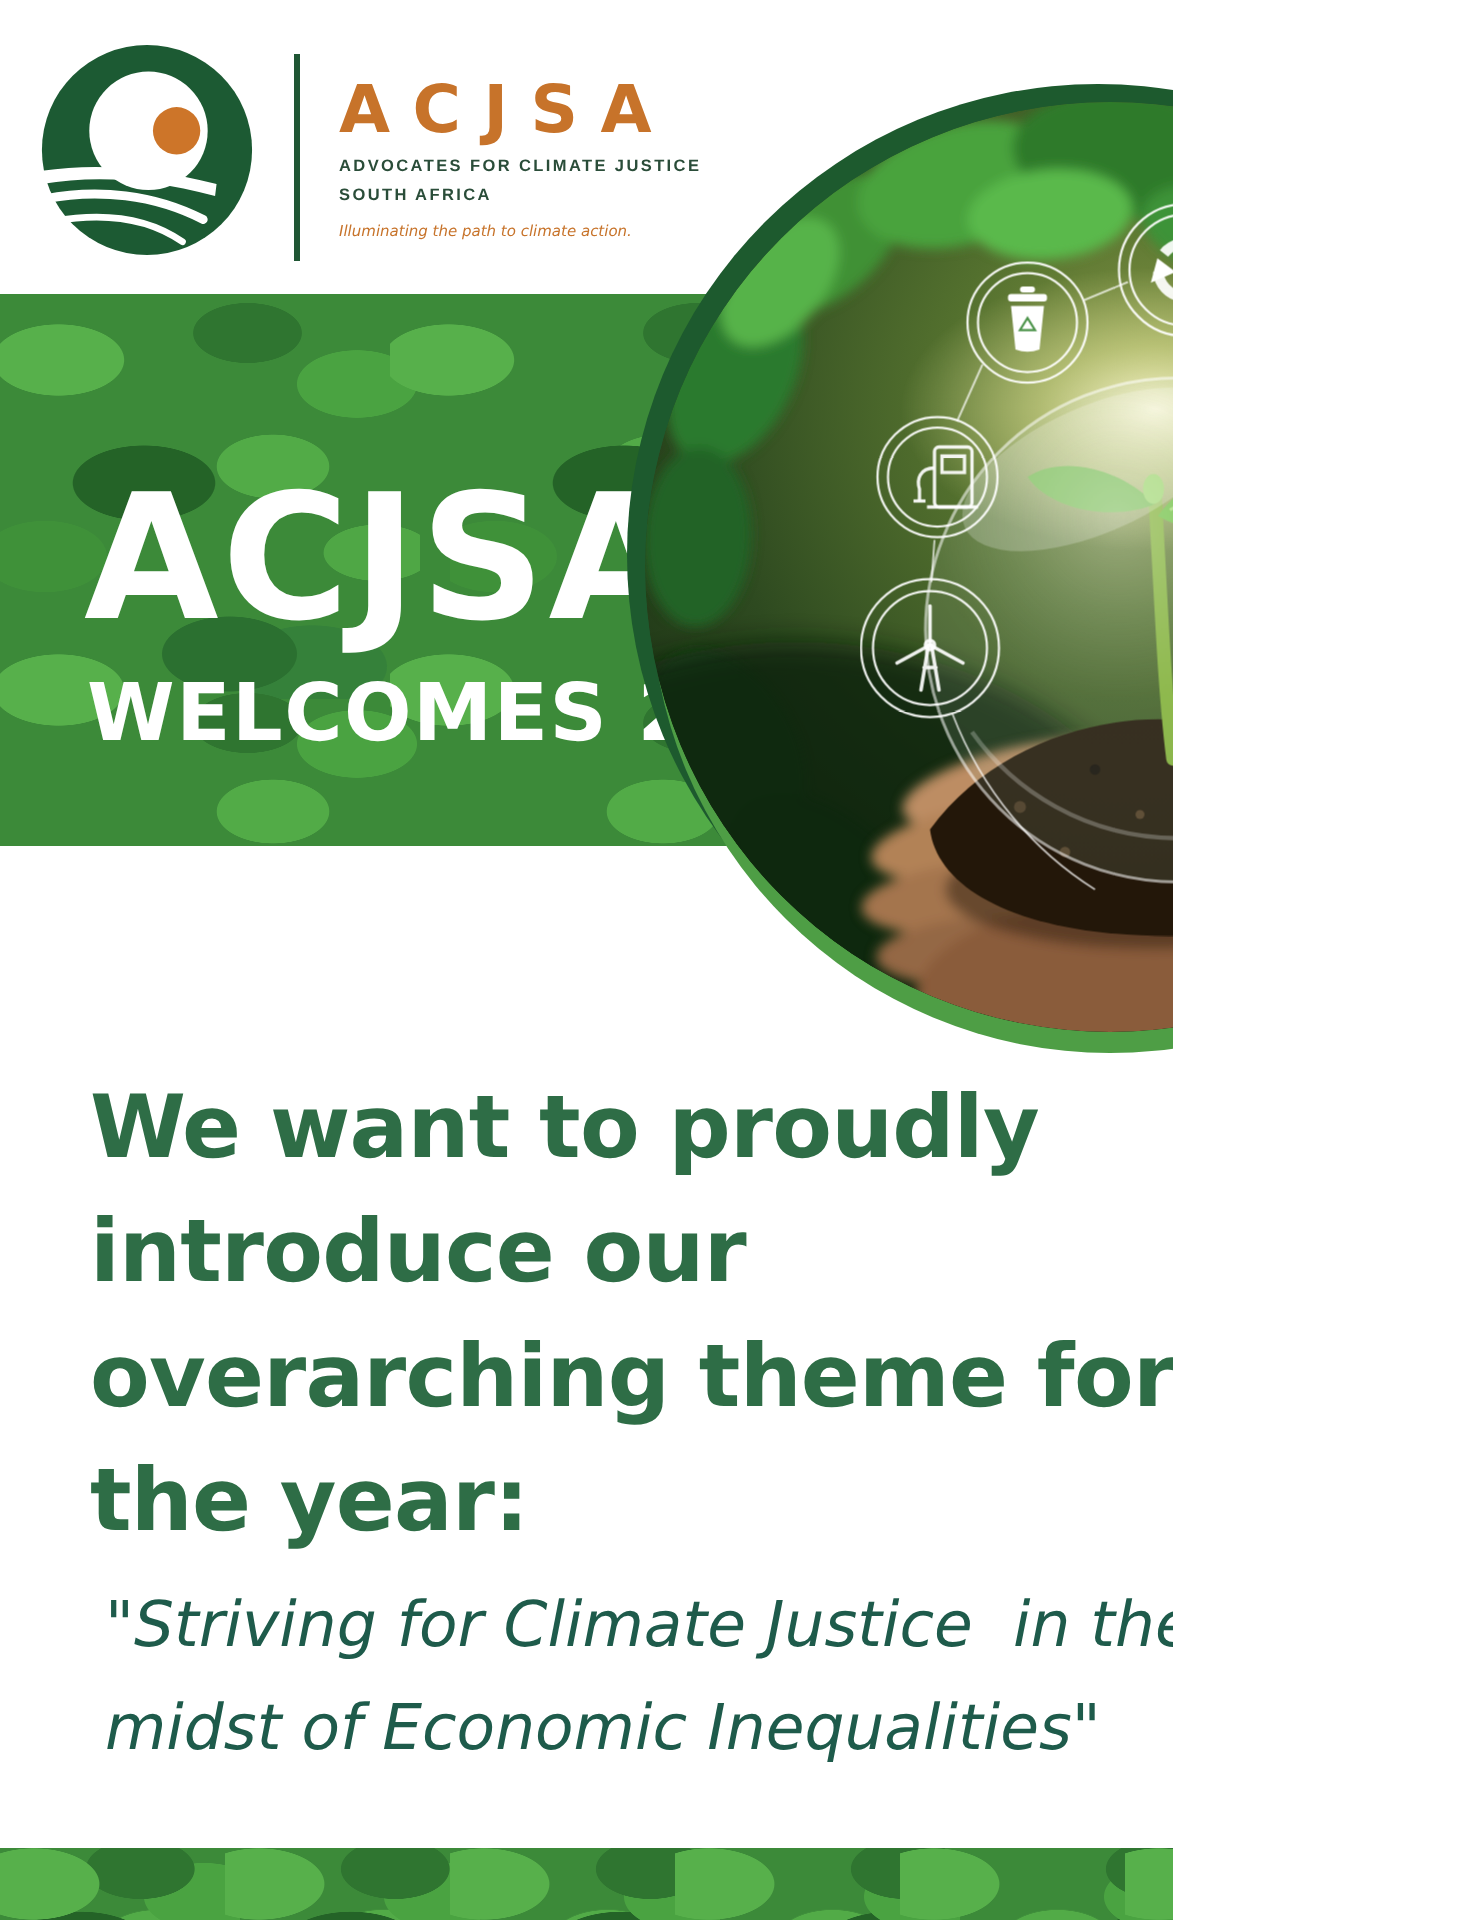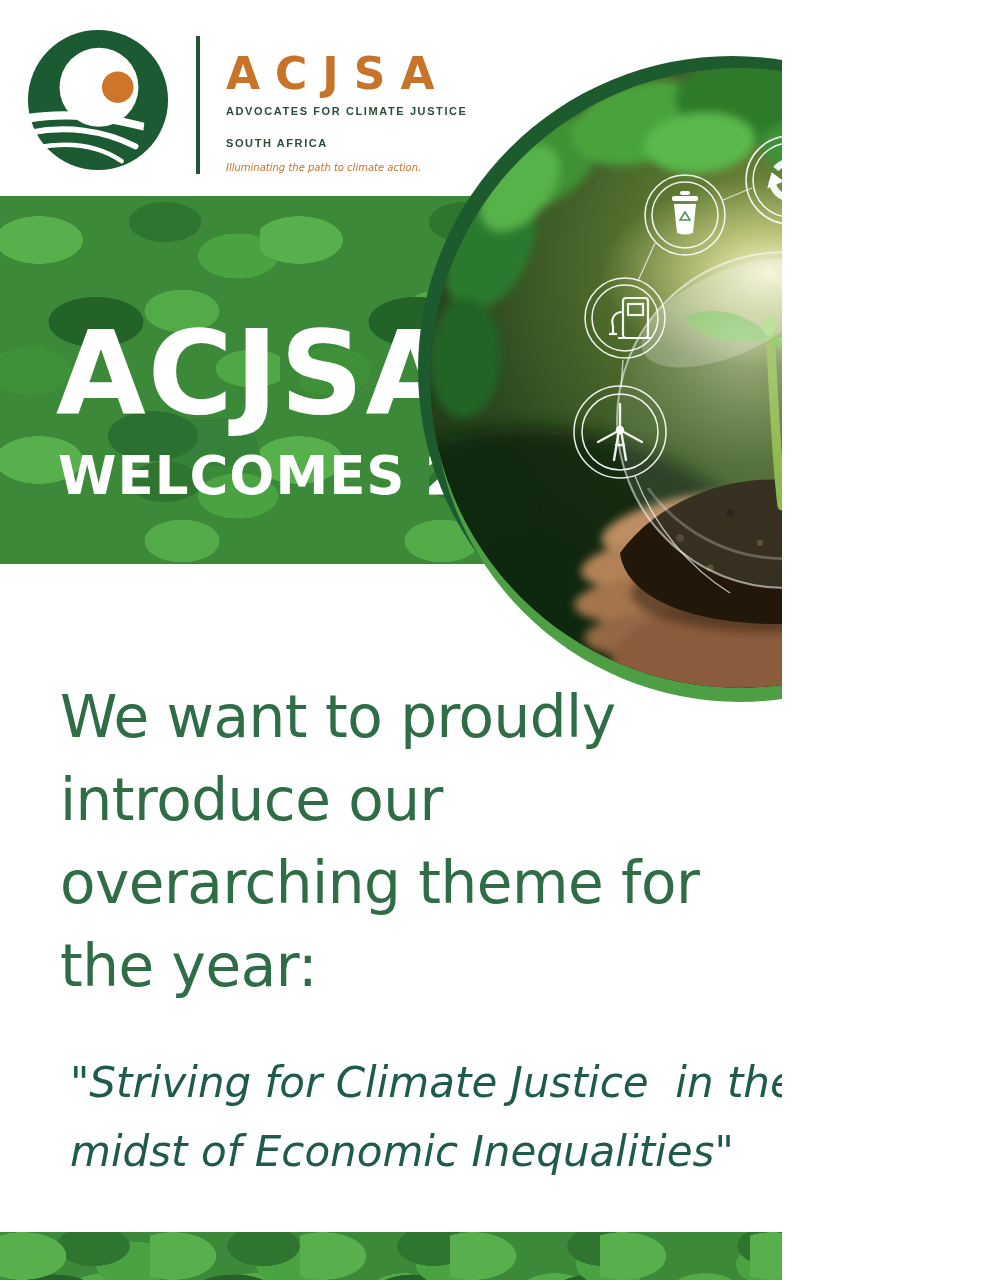--- a/index.html
+++ b/index.html
@@ -34,21 +34,21 @@
   .logo-divider { position:absolute; left:196px; top:36px; width:4px; height:138px; background:#1f5634; }
   .logo-text { position:absolute; left:226px; top:52px; }
   .logo-acronym {
     font-size:44px; font-weight:700; color:#c7732a; letter-spacing:15px;
     line-height:1; font-family:"DejaVu Sans", sans-serif;
   }
   .logo-org {
     margin-top:9px; font-size:11px; font-weight:700; color:#2a4d39;
     letter-spacing:1.6px; font-family:"Liberation Sans", sans-serif;
   }
-  .logo-org + .logo-org { margin-top:20px; }
+  .logo-org + .logo-org { margin-top:7px; }
   .logo-tagline {
     margin-top:13px; font-size:10px; font-style:italic; color:#c7732a;
     font-family:"DejaVu Sans", sans-serif;
   }
 
   
   .banner { position:absolute; left:0; top:196px; width:989px; height:368px; }
   .banner-title {
     position:absolute; left:56px; top:119px; margin:0;
     font-size:116px; font-weight:800; color:#ffffff; letter-spacing:2px; line-height:1;
@@ -64,22 +64,22 @@
   .crescent.dark  { left:418px; top:56px; width:628px; height:628px; background:#1d5a2e; }
   .crescent.light { left:434px; top:90px; width:612px; height:612px; background:#4e9e45; }
   .hero-circle {
     position:absolute; left:430px; top:68px; width:620px; height:620px;
     border-radius:50%; overflow:hidden;
   }
   .hero-circle svg { display:block; width:620px; height:620px; }
 
   
   .theme-heading {
-    position:absolute; left:60px; top:676px; margin:0; width:860px;
-    font-size:58px; font-weight:400; color:#2e6d46; line-height:1.43;
+    position:absolute; left:60px; top:710px; margin:0; width:860px;
+    font-size:58px; font-weight:700; color:#2e6d46; line-height:1.43;
     letter-spacing:-0.5px; white-space:pre-wrap;
   }
   .theme-quote {
     position:absolute; left:70px; top:1048px; margin:0; width:860px;
     font-size:42px; font-style:italic; font-weight:400; color:#1e5b4b;
     line-height:1.65; white-space:pre-wrap;
   }
 
   
   .footer-strip { position:absolute; left:0; top:1232px; width:989px; height:48px; }

